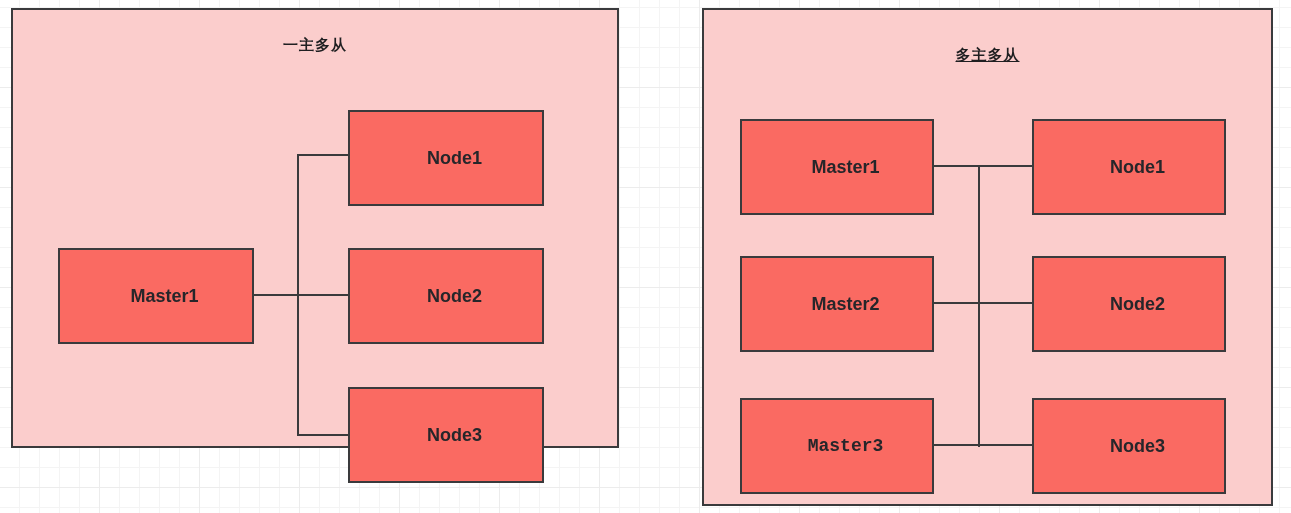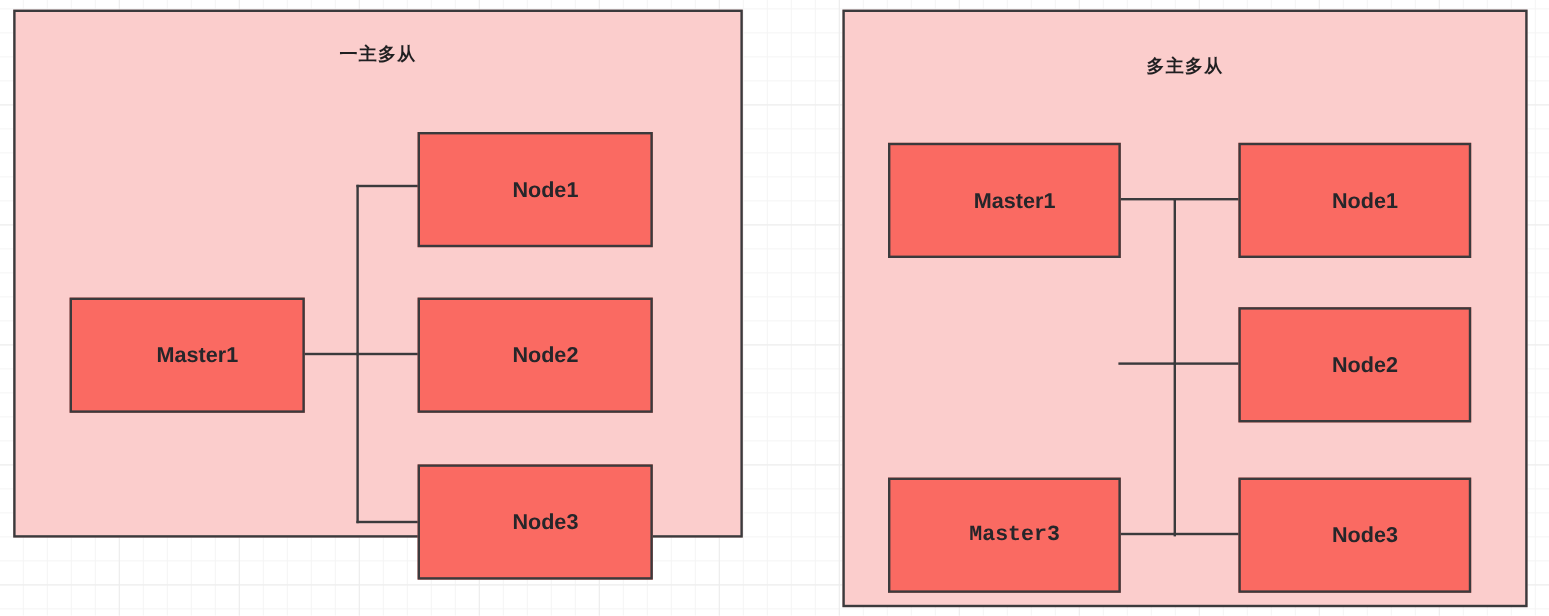--- a/index.html
+++ b/index.html
@@ -49,21 +49,21 @@
     top: 26px;
     left: 0;
     width: 100%;
     text-align: center;
     font-size: 15px;
     font-weight: bold;
     color: #1f1f21;
     letter-spacing: 1px;
   }
   #panel-left .panel-title  { top: 26px; }
-  #panel-right .panel-title { top: 36px; }
+  #panel-right .panel-title { top: 36px; text-decoration: underline; }
 
   
   .node-box {
     position: absolute;
     box-sizing: border-box;
     background-color: #fa6a62;
     border: 2px solid #3a3a3c;
     display: flex;
     align-items: center;
     justify-content: center;
@@ -139,20 +139,23 @@
     <div class="conn-h" style="left:228px; top:292px; width:48px;"></div>
     <div class="conn-h" style="left:274px; top:292px; width:56px;"></div>
 
     <div class="conn-h" style="left:228px; top:434px; width:48px;"></div>
     <div class="conn-h" style="left:274px; top:434px; width:56px;"></div>
 
     <div class="node-box" style="left:36px; top:109px; width:194px; height:96px;">
       <span class="node-label">Master1</span>
     </div>
 
+    <div class="node-box" style="left:36px; top:246px; width:194px; height:96px;">
+      <span class="node-label">Master2</span>
+    </div>
 
     <div class="node-box" style="left:36px; top:388px; width:194px; height:96px;font-family:Liberation Mono, monospace;">
       <span class="node-label">Master3</span>
     </div>
 
     <div class="node-box" style="left:328px; top:109px; width:194px; height:96px;">
       <span class="node-label">Node1</span>
     </div>
 
     <div class="node-box" style="left:328px; top:246px; width:194px; height:96px;">

